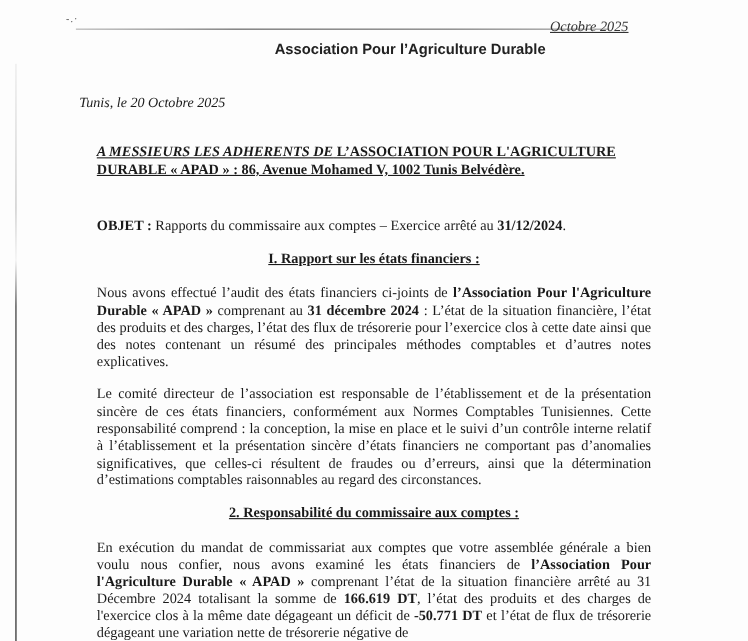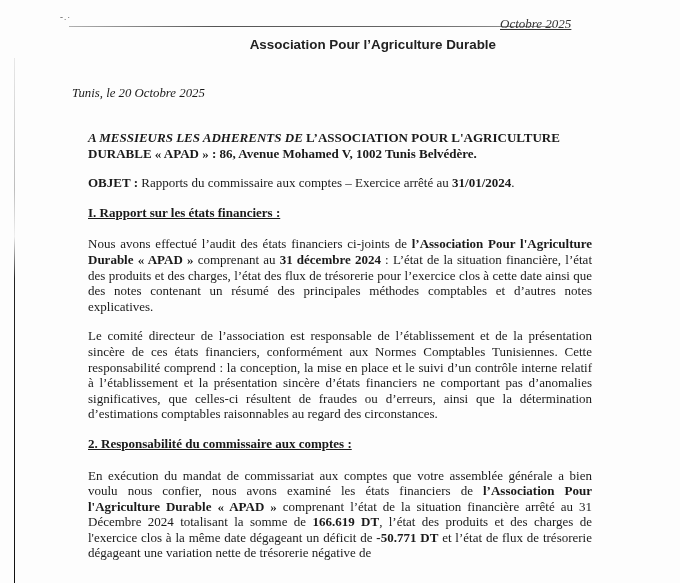--- a/index.html
+++ b/index.html
@@ -19,45 +19,45 @@
   }
   .header-date {
     position: absolute; left: 500px; top: 16px; font-style: italic; font-size: 13px;
     text-decoration: underline; color: #333;
   }
   .title-block { position: absolute; left: 186px; top: 33px; width: 310px; text-align: right;
     font-family: "Liberation Sans", sans-serif; font-weight: bold; font-size: 13.4px; color: #222; }
   .title-line { height: 24px; line-height: 24px; }
   .place-date { position: absolute; left: 72px; top: 86px; font-style: italic; font-size: 12.8px; text-align: right; }
   .content { position: absolute; left: 88px; top: 130px; width: 504px; font-size: 13px; line-height: 15.6px; }
-  .addressee { margin: 0 0 14px 0; }
+  .addressee { margin: 0 0 36px 0; text-decoration: underline; }
   .addressee i, .addressee b { font-weight: bold; }
   .objet { margin: 0 0 14px 0; }
-  .section-title { font-weight: bold; text-decoration: underline; margin: 0 0 16px 0; }
+  .section-title { font-weight: bold; text-decoration: underline; margin: 0 0 16px 0; text-align: center; }
   p.just { text-align: justify; margin: 0 0 14px 0; }
   b { font-weight: bold; }
 </style>
 </head>
 <body>
 
 <div class="scan-edge"></div>
 <div class="speck">-.·</div>
 <div class="header-rule"></div>
 <div class="header-date">Octobre 2025</div>
 
 <div class="title-block">
   <div class="title-line">Association Pour l’Agriculture Durable</div>
 </div>
 
 <div class="place-date">Tunis, le 20 Octobre 2025</div>
 
 <div class="content">
   <p class="addressee"><i>A MESSIEURS LES ADHERENTS DE</i><b> L’ASSOCIATION POUR L'AGRICULTURE DURABLE « APAD » : 86, Avenue Mohamed V, 1002 Tunis Belvédère.</b></p>
 
-  <p class="objet"><b>OBJET :</b><span> Rapports du commissaire aux comptes – Exercice arrêté au </span><b>31/01/2024</b><span>.</span></p>
+  <p class="objet"><b>OBJET :</b><span> Rapports du commissaire aux comptes – Exercice arrêté au </span><b>31/12/2024</b><span>.</span></p>
 
   <div class="section-title">I. Rapport sur les états financiers :</div>
   <p class="just"><span>Nous avons effectué l’audit des états financiers ci-joints de </span><b>l’Association Pour l'Agriculture Durable « APAD »</b><span> comprenant au </span><b>31 décembre 2024</b><span> : L’état de la situation financière, l’état des produits et des charges, l’état des flux de trésorerie pour l’exercice clos à cette date ainsi que des notes contenant un résumé des principales méthodes comptables et d’autres notes explicatives.</span></p>
 
   <p class="just">Le comité directeur de l’association est responsable de l’établissement et de la présentation sincère de ces états financiers, conformément aux Normes Comptables Tunisiennes. Cette responsabilité comprend : la conception, la mise en place et le suivi d’un contrôle interne relatif à l’établissement et la présentation sincère d’états financiers ne comportant pas d’anomalies significatives, que celles-ci résultent de fraudes ou d’erreurs, ainsi que la détermination d’estimations comptables raisonnables au regard des circonstances.</p>
 
   <div class="section-title">2. Responsabilité du commissaire aux comptes :</div>
   <p class="just"><span>En exécution du mandat de commissariat aux comptes que votre assemblée générale a bien voulu nous confier, nous avons examiné les états financiers de </span><b>l’Association Pour l'Agriculture Durable « APAD »</b><span> comprenant l’état de la situation financière arrêté au 31 Décembre 2024 totalisant la somme de  </span><b>166.619 DT</b><span>, l’état des produits et des charges de l'exercice clos à la même date dégageant un déficit de </span><b>-50.771 DT</b><span> et l’état de flux de trésorerie dégageant une variation nette de trésorerie négative de </span></p>
 </div>
 

